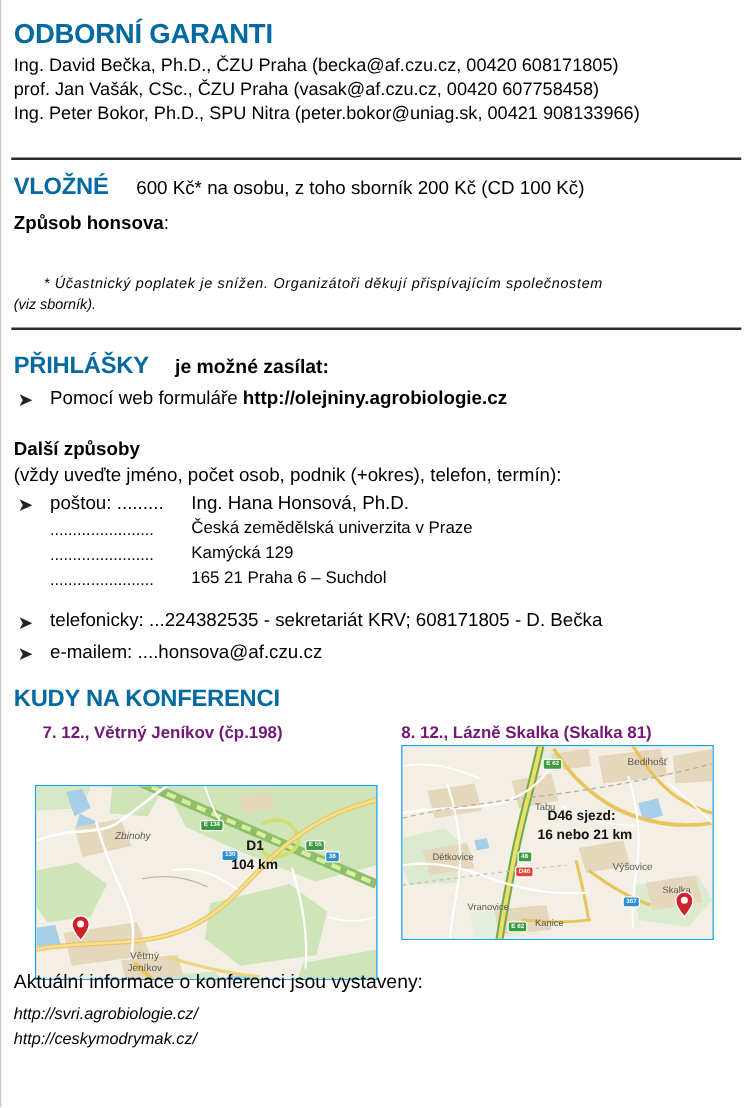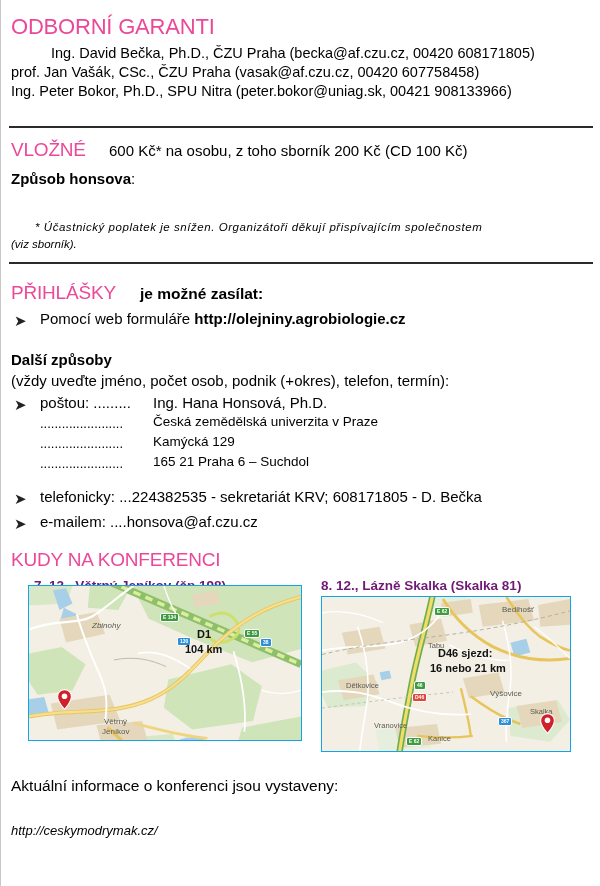--- a/index.html
+++ b/index.html
@@ -16,22 +16,22 @@
     font-family: "Liberation Sans", sans-serif;
     color: #000000;
     overflow: hidden;
     border-left: 1px solid #c9c9c9;
     box-sizing: border-box;
   }
 
   
   .abs { position: absolute; white-space: nowrap; }
   .heading {
-    color: #ec4899;
-    font-weight: normal;
+    color: #0369a1;
+    font-weight: bold;
     letter-spacing: -0.2px;
   }
   .h-big   { font-size: 22px; }
   .h-mid   { font-size: 19px; }
   .bold    { font-weight: bold; }
   .ital    { font-style: italic; }
 
   .rule {
     position: absolute;
     left: 8px;
@@ -101,21 +101,21 @@
     white-space: nowrap;
   }
 </style>
 </head>
 <body>
 
 <div id="page">
 
   <div class="abs heading h-big" style="left:10px; top:14px;">ODBORNÍ GARANTI</div>
 
-  <div class="abs" style="left:10px; top:45px; font-size:14.5px;margin-left:40px;">Ing. David Bečka, Ph.D., ČZU Praha (becka@af.czu.cz, 00420 608171805)</div>
+  <div class="abs" style="left:10px; top:45px; font-size:14.5px;">Ing. David Bečka, Ph.D., ČZU Praha (becka@af.czu.cz, 00420 608171805)</div>
   <div class="abs" style="left:10px; top:64px; font-size:14.5px;">prof. Jan Vašák, CSc., ČZU Praha (vasak@af.czu.cz, 00420 607758458)</div>
   <div class="abs" style="left:10px; top:83px; font-size:14.5px;">Ing. Peter Bokor, Ph.D., SPU Nitra (peter.bokor@uniag.sk, 00421 908133966)</div>
 
   <div class="rule" style="top:126px;"></div>
 
   <div class="abs heading h-mid" style="left:10px; top:139px;">VLOŽNÉ</div>
   <div class="abs" style="left:108px; top:142px; font-size:15px;">600 Kč* na osobu, z toho sborník 200 Kč (CD 100 Kč)</div>
 
   <div class="abs" style="left:10px; top:170px; font-size:15px;"><span class="bold">Způsob honsova</span><span>:</span></div>
 
@@ -151,21 +151,21 @@
   <div class="abs" style="left:39px; top:488px; font-size:15px;">telefonicky: ...224382535 - sekretariát KRV;  608171805 - D. Bečka</div>
 
   <div class="bullet" style="left:13px; top:516px;">➤</div>
   <div class="abs" style="left:39px; top:513px; font-size:15px;">e-mailem:  ....honsova@af.czu.cz</div>
 
   <div class="abs heading h-mid" style="left:10px; top:549px;">KUDY NA KONFERENCI</div>
 
   <div class="map-title" style="left:33px; top:578px;">7. 12., Větrný Jeníkov (čp.198)</div>
   <div class="map-title" style="left:320px; top:578px;">8. 12., Lázně Skalka (Skalka 81)</div>
 
-  <div class="map-frame" style="left:27px; top:585px; width:274px; height:156px;">
+  <div class="map-frame" style="left:27px; top:628px; width:274px; height:156px;">
     <svg class="map-canvas" viewBox="0 0 250 156" preserveAspectRatio="none">
       <rect x="0" y="0" width="250" height="156" fill="#f3efe4"></rect>
 
       <path d="M95,0 L250,0 L250,58 L205,70 L150,48 L110,30 Z" fill="#cfe4b9"></path>
       <path d="M0,62 L30,56 L52,72 L40,96 L8,100 L0,88 Z" fill="#cfe4b9"></path>
       <path d="M128,86 L186,72 L214,92 L206,124 L150,132 L124,112 Z" fill="#cfe4b9"></path>
       <path d="M196,130 L250,120 L250,156 L188,156 Z" fill="#cfe4b9"></path>
       <path d="M56,0 L94,0 L82,22 L54,20 Z" fill="#cfe4b9"></path>
       <path d="M0,0 L40,0 L34,16 L0,18 Z" fill="#d8e8c6"></path>
       <path d="M84,140 L132,136 L140,156 L86,156 Z" fill="#d8e8c6"></path>
@@ -281,15 +281,16 @@
     <div class="map-callout" style="left:116px; top:50px;">D46 sjezd:</div>
     <div class="map-callout" style="left:108px; top:65px;">16 nebo 21 km</div>
 
     <svg class="pin" style="left:218px; top:116px;" viewBox="0 0 15 21">
       <path d="M7.5 0.6 C3.6 0.6 0.6 3.6 0.6 7.4 C0.6 12.4 7.5 20.4 7.5 20.4 C7.5 20.4 14.4 12.4 14.4 7.4 C14.4 3.6 11.4 0.6 7.5 0.6 Z" fill="#d0212a" stroke="#ffffff" stroke-width="1.1"></path>
       <circle cx="7.5" cy="7.2" r="2.8" fill="#ffffff"></circle>
     </svg>
   </div>
 
   <div class="abs" style="left:10px; top:777px; font-size:15.5px;">Aktuální informace o konferenci jsou vystaveny:</div>
+  <div class="abs ital" style="left:10px; top:803px; font-size:13px;">http://svri.agrobiologie.cz/</div>
   <div class="abs ital" style="left:10px; top:823px; font-size:13px;">http://ceskymodrymak.cz/</div>
 
 </div>
 
 </body></html>

